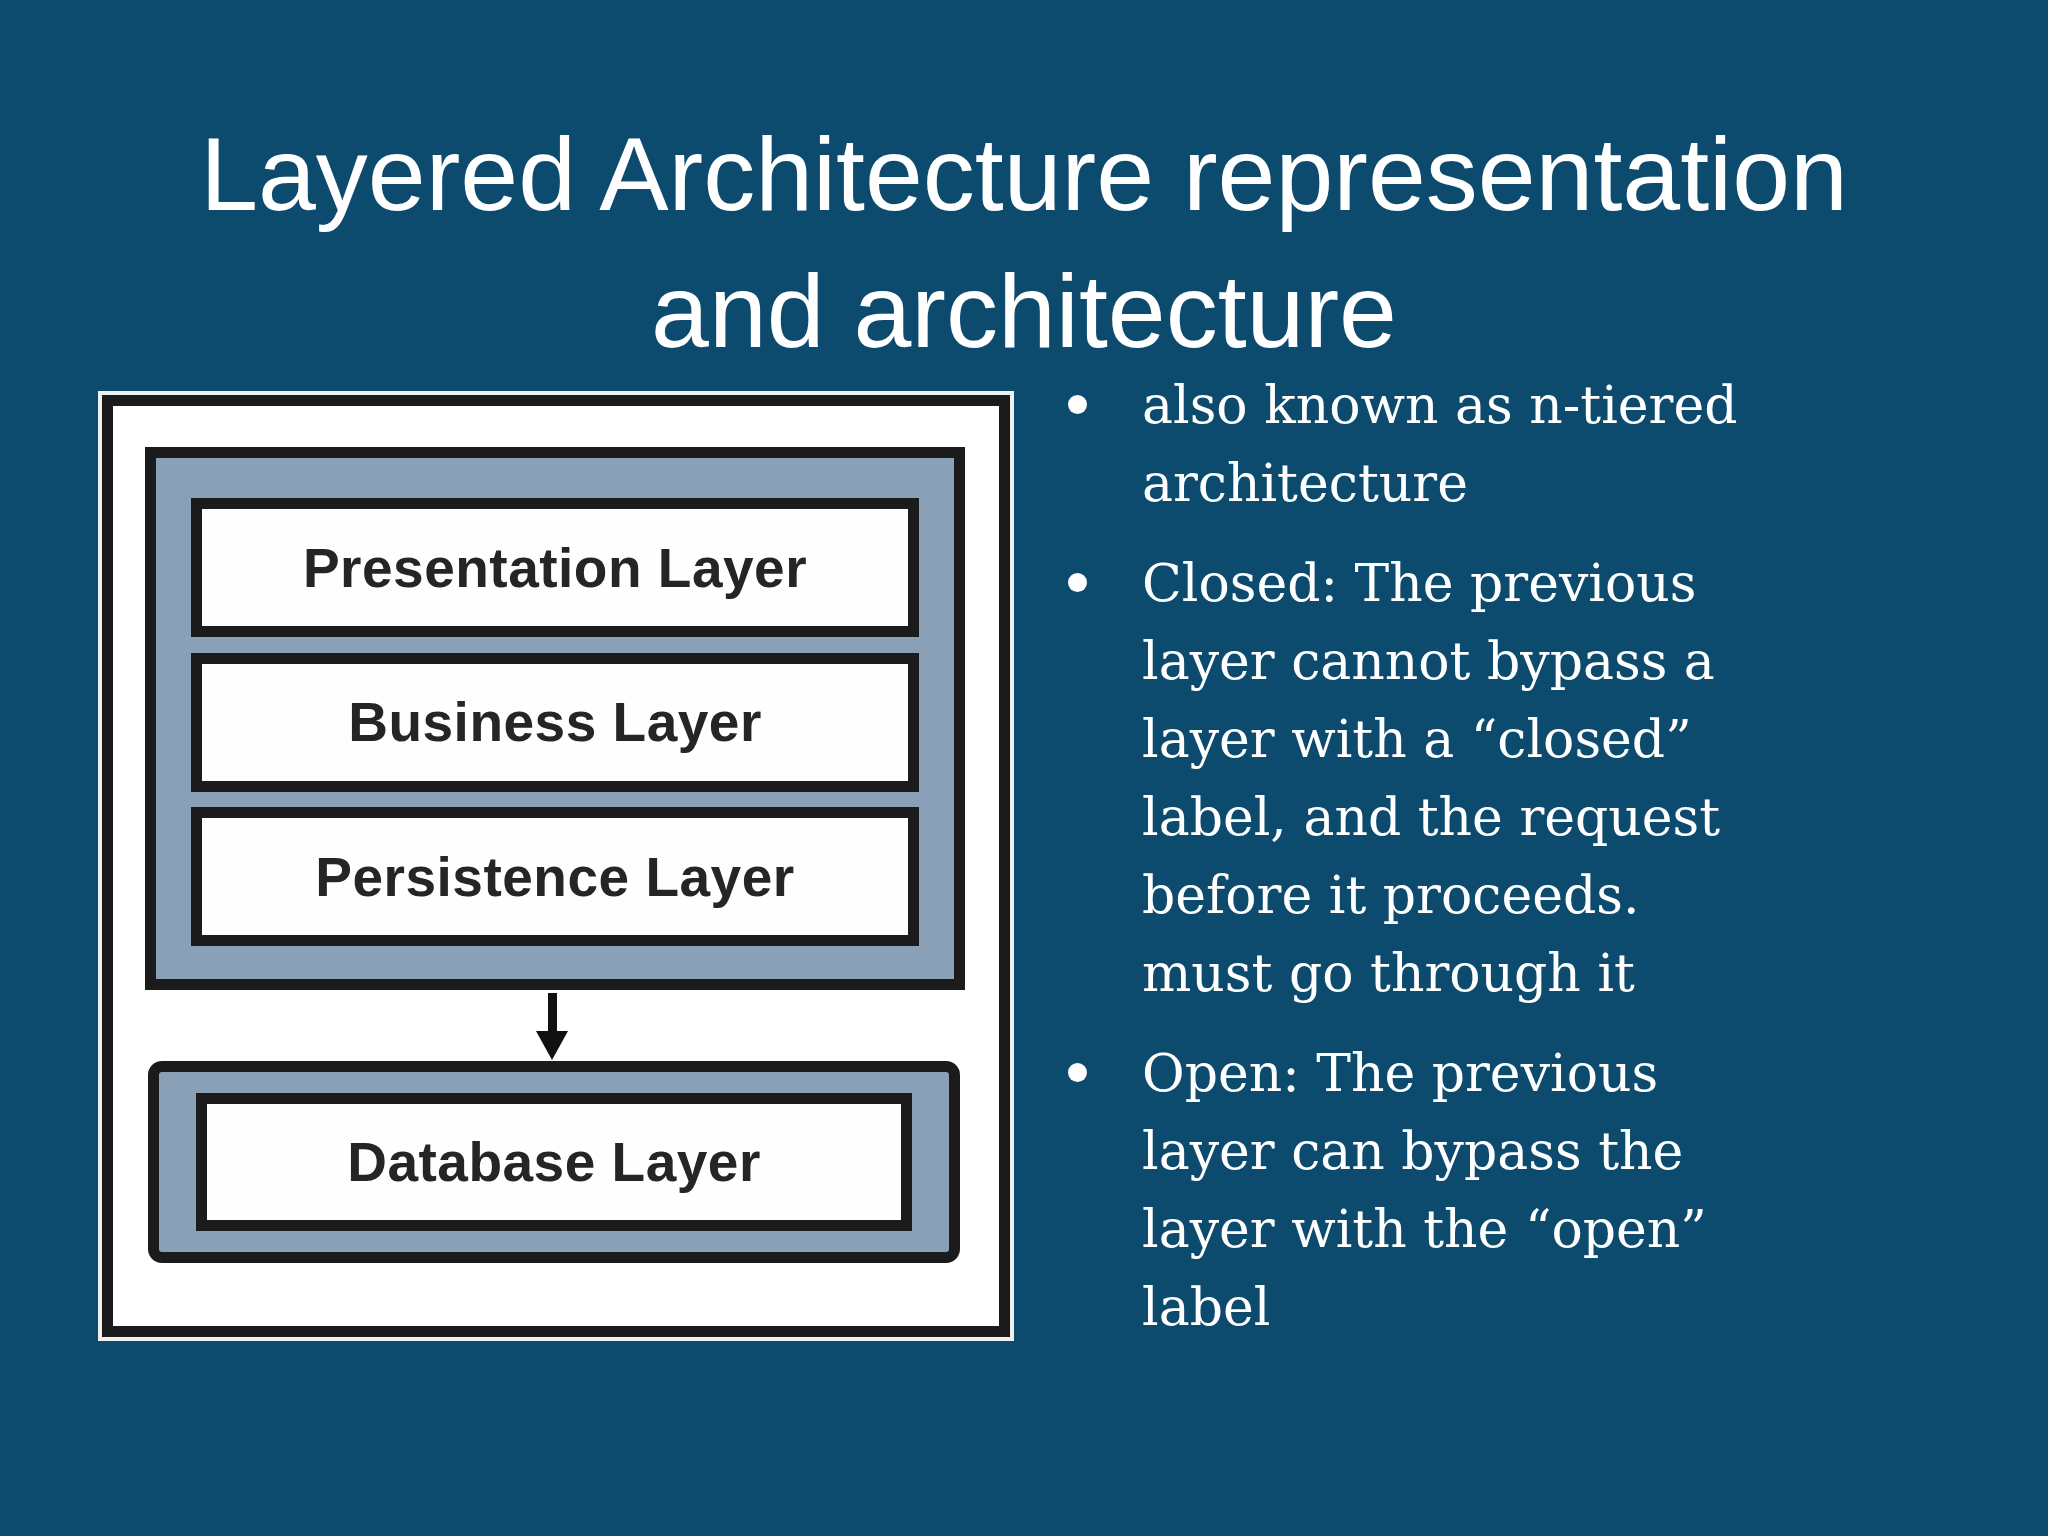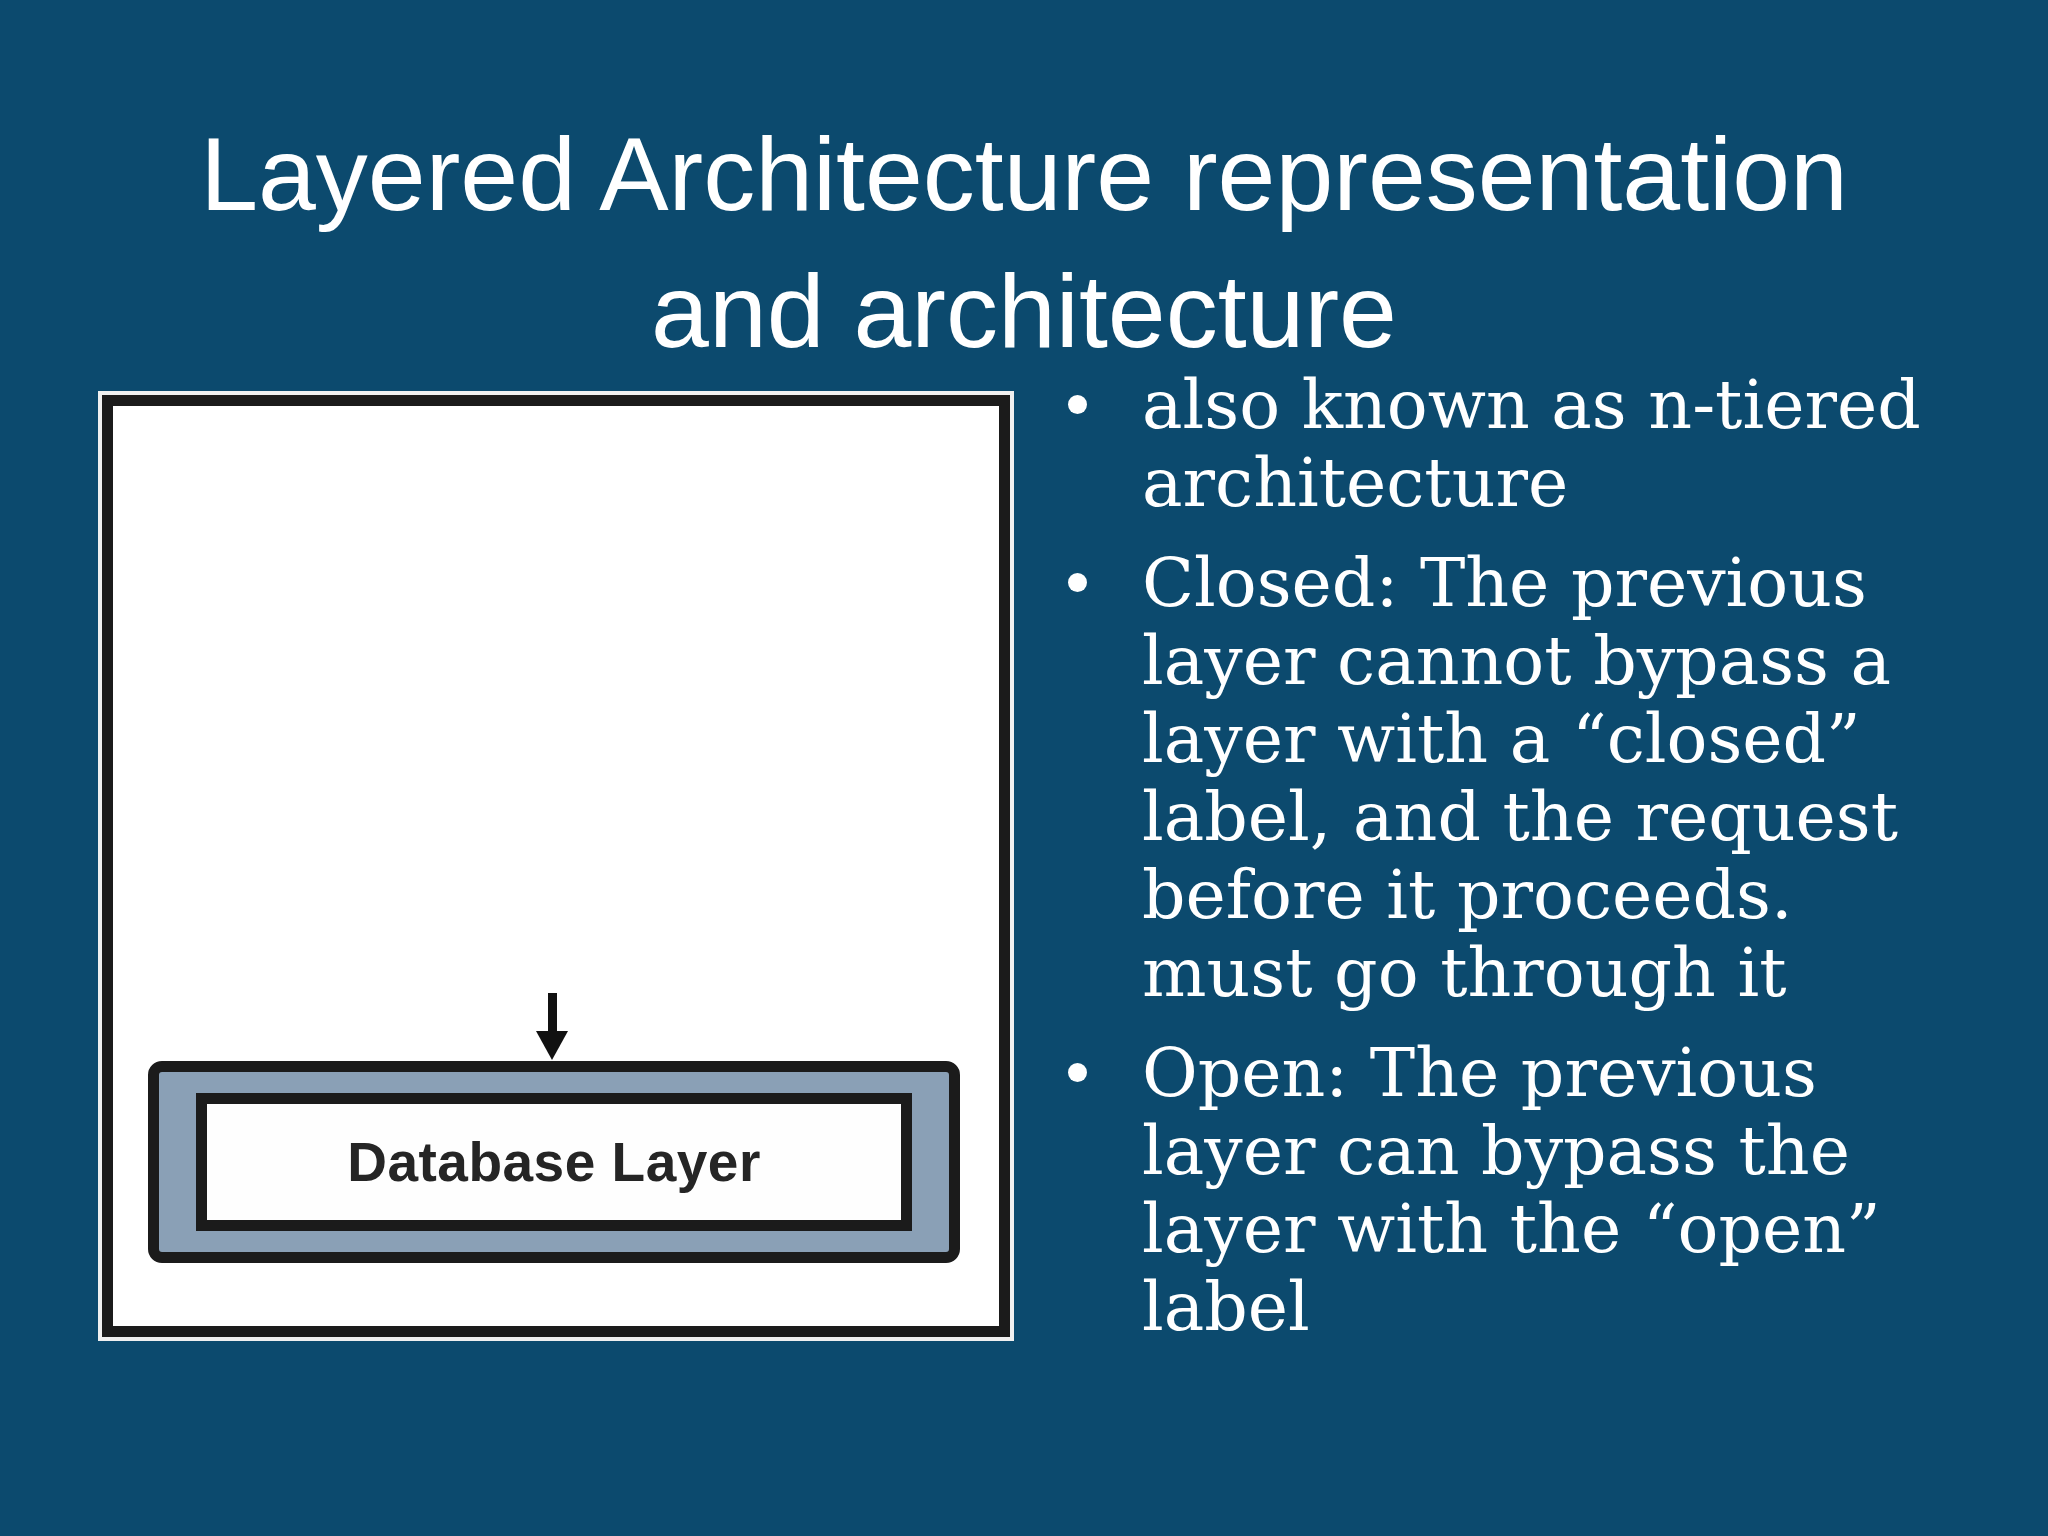--- a/index.html
+++ b/index.html
@@ -121,21 +121,21 @@
     margin: 0;
     padding: 0;
     list-style: none;
   }
   .bullets li {
     position: relative;
     padding-left: 76px;
     margin-bottom: 22px;
     color: #ffffff;
     font-family: "DejaVu Serif", serif;
-    font-size: 68px;
+    font-size: 52px;
     line-height: 78px;
   }
   .bullets li::before {
     content: "";
     position: absolute;
     left: 2px;
     top: 29px;
     width: 19px;
     height: 19px;
     border-radius: 50%;
@@ -151,20 +151,31 @@
 
 <div class="slide">
 
   <h1 class="title">
     <span class="title-line">Layered Architecture representation</span>
     <span class="title-line">and architecture</span>
   </h1>
 
   <div class="diagram-frame">
 
+    <div class="group group-top">
+      <div class="layer-box">
+        <span>Presentation Layer</span>
+      </div>
+      <div class="layer-box">
+        <span>Business Layer</span>
+      </div>
+      <div class="layer-box">
+        <span>Persistence Layer</span>
+      </div>
+    </div>
 
     <div class="arrow-down">
       <div class="shaft"></div>
       <div class="head"></div>
     </div>
 
     <div class="group group-bottom">
       <div class="layer-box">
         <span>Database Layer</span>
       </div>

